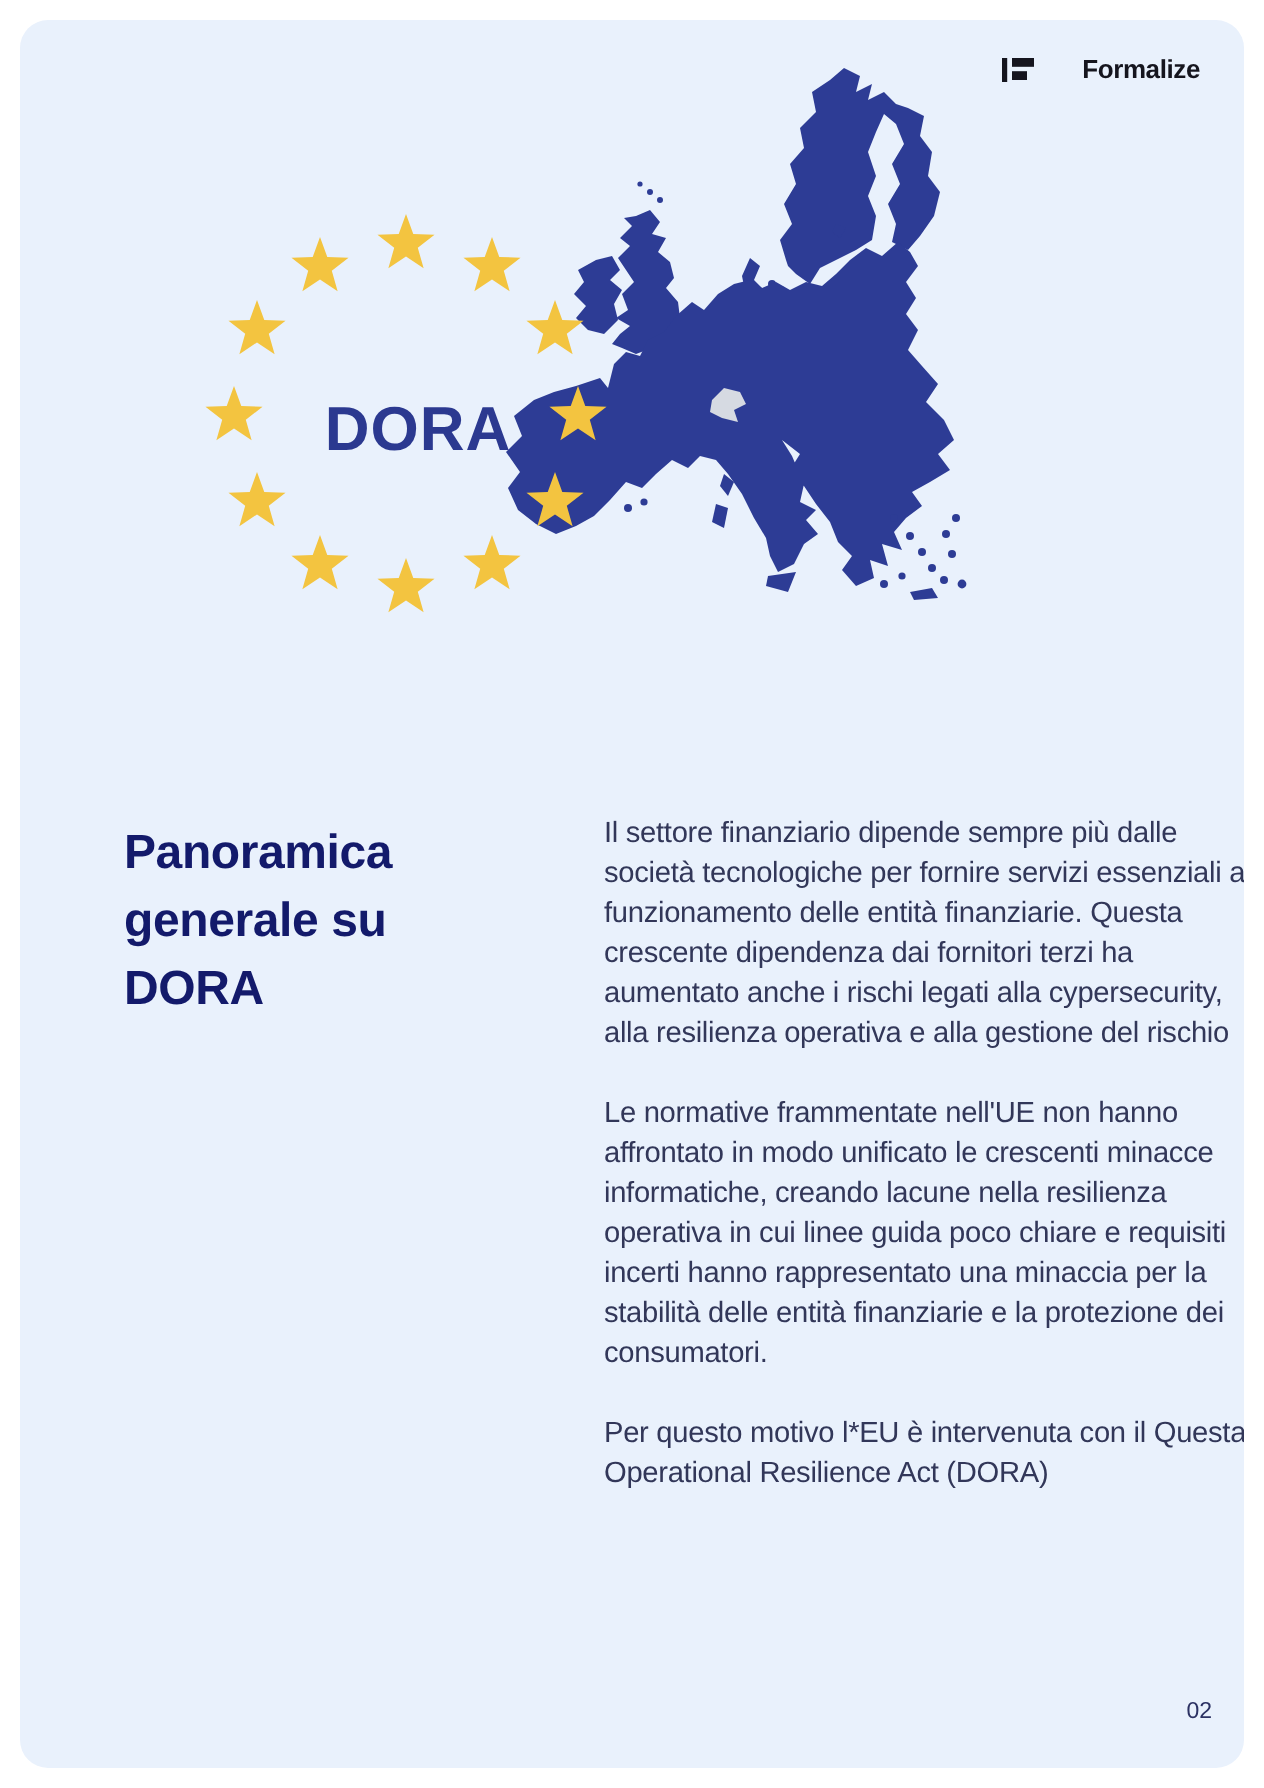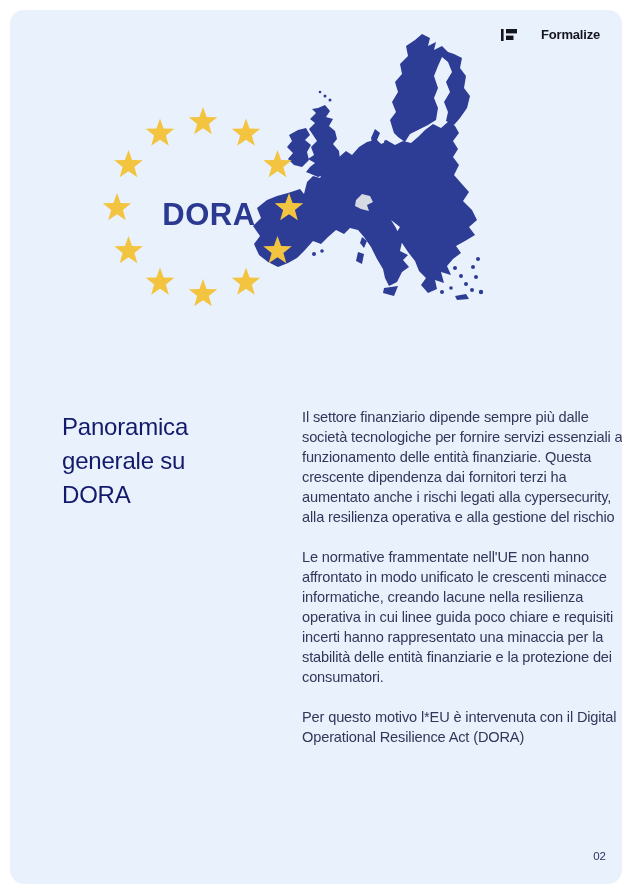--- a/index.html
+++ b/index.html
@@ -20,21 +20,21 @@
   }
   
   .hero{position:absolute;left:0;top:0;width:612px;height:340px;}
   .hero svg{display:block;}
   .hero text{
     font-family:"Liberation Sans",sans-serif;font-weight:bold;font-size:31px;letter-spacing:0.5px;
   }
   
   .page-title{
     position:absolute;left:52px;top:400px;width:200px;margin:0;
-    font-size:24px;line-height:34px;font-weight:400;color:#131a6b;
+    font-size:24px;line-height:34px;font-weight:700;color:#131a6b;
     letter-spacing:-0.2px;white-space:pre-line;
   }
   .body-col{
     position:absolute;left:258px;top:397px;width:328px;margin-left:34px;
   }
   .body-col p{
     margin:0 0 20px 0;font-size:14.6px;line-height:20px;color:#323759;
     letter-spacing:-0.15px;
   }
   .page-number{
@@ -120,18 +120,18 @@
       <span class="brand-name">Formalize</span>
     </header>
 
     <h1 class="page-title">Panoramica
 generale su
 DORA</h1>
 
     <div class="body-col">
       <p>Il settore finanziario dipende sempre più dalle società tecnologiche per fornire servizi essenziali al funzionamento delle entità finanziarie. Questa crescente dipendenza dai fornitori terzi ha aumentato anche i rischi legati alla cypersecurity, alla resilienza operativa e alla gestione del rischio</p>
       <p>Le normative frammentate nell'UE non hanno affrontato in modo unificato le crescenti minacce informatiche, creando lacune nella resilienza operativa in cui linee guida poco chiare e requisiti incerti hanno rappresentato una minaccia per la stabilità delle entità finanziarie e la protezione dei consumatori.</p>
-      <p>Per questo motivo l*EU è intervenuta con il Digital Operational Resilience Act (DORA)</p>
+      <p>Per questo motivo l*EU è intervenuta con il Questa Operational Resilience Act (DORA)</p>
     </div>
 
     <div class="page-number">02</div>
   </div>
 </div>
 
 </body></html>

